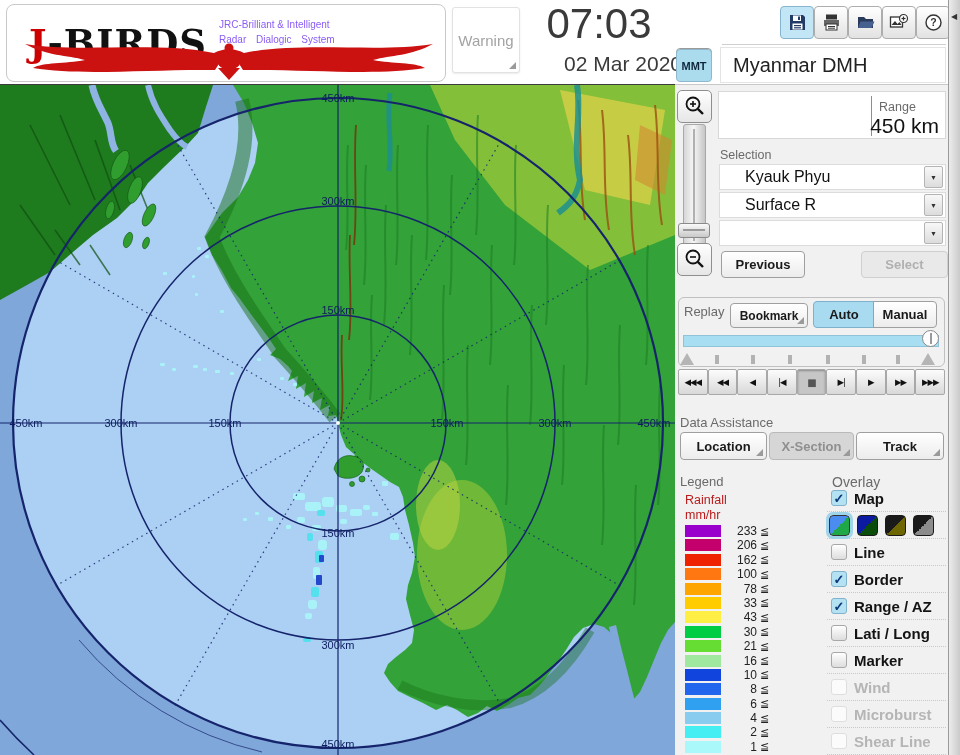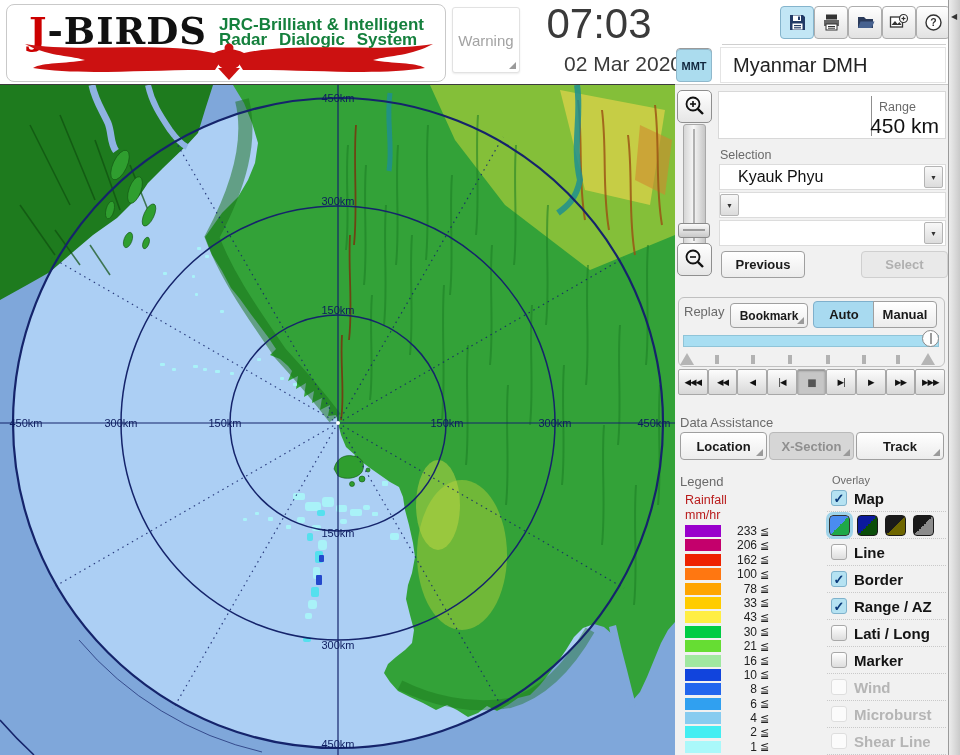--- a/index.html
+++ b/index.html
@@ -3,23 +3,23 @@
 <meta charset="utf-8">
 <style>
   html,body{margin:0;padding:0;background:#fff;}
   body{width:960px;height:755px;position:relative;font-family:"Liberation Sans",sans-serif;overflow:hidden;}
   .abs{position:absolute;}
   
   #header{left:0;top:0;width:960px;height:85px;background:#fff;}
   #hdr-underline-map{left:0;top:84px;width:675px;height:1px;background:#3c3c3c;}
   #hdr-underline-panel{left:675px;top:84px;width:285px;height:1px;background:#c8c8c8;}
   .logo-box{left:6px;top:4px;width:438px;height:76px;border:1px solid #c9c9c9;border-radius:8px;background:#fff;}
-  .jbirds{left:22px;top:4px;font-family:"DejaVu Serif","Liberation Serif",serif;font-weight:bold;font-size:37px;color:#111;letter-spacing:1px;}
+  .jbirds{left:22px;top:16px;font-family:"DejaVu Serif","Liberation Serif",serif;font-weight:bold;font-size:37px;color:#111;letter-spacing:1px;}
   .jbirds .jred{color:#cc0000;}
-  .tagline{left:212px;top:12px;color:#15803d;font-weight:bold;font-size:17px;line-height:15px;white-space:nowrap;}
+  .tagline{left:212px;top:12px;color:#8b5cf6;font-weight:normal;font-size:10px;line-height:15px;white-space:nowrap;}
   .tagline .t2{word-spacing:7px;}
   .warning-btn{left:452px;top:7px;width:66px;height:64px;background:#fff;border:1px solid #e2e2e2;border-radius:3px;box-shadow:0 1px 2px rgba(0,0,0,.08);color:#a3a3a3;font-size:15px;display:flex;align-items:center;justify-content:center;}
   .grip::after{content:"";position:absolute;right:3px;bottom:3px;width:0;height:0;border-left:7px solid transparent;border-bottom:7px solid #9a9a9a;}
   .clock-time{left:520px;top:0px;width:158px;font-size:42px;color:#3a3a3a;text-align:center;}
   .clock-date{left:512px;top:52px;width:170px;font-size:21px;color:#3a3a3a;text-align:right;}
   .tz-btn{width:34px;font-size:11px;font-weight:bold;border-radius:4px;display:flex;align-items:center;justify-content:center;}
   #tz-utc{left:676px;top:19px;height:30px;background:linear-gradient(180deg,#fdfdfd,#e4e4e4);border:1px solid #9a9a9a;color:#222;margin-top:29px;}
   #tz-mmt{left:676px;top:49px;height:31px;background:#abdcee;border:1px solid #8fb8cc;color:#10263d;}
   .tool-btn{top:6px;width:32px;height:31px;border:1px solid #adadad;border-radius:4px;background:linear-gradient(180deg,#ffffff,#e2e2e2);display:flex;align-items:center;justify-content:center;}
   .tool-btn.active{background:#c2e6f5;border-color:#85b4cc;}
@@ -39,21 +39,21 @@
   .zoom-track::after{content:"";position:absolute;left:9px;top:4px;bottom:4px;width:2px;background:#b0b0b0;}
   .zoom-thumb{left:3px;top:138px;width:30px;height:13px;background:linear-gradient(180deg,#fafafa,#c9c9c9);border:1px solid #8a8a8a;border-radius:3px;}
   .zoom-thumb::after{content:"";position:absolute;left:4px;right:4px;top:5px;height:2px;background:#9a9a9a;}
   
   .range-box{left:43px;top:6px;width:228px;height:48px;background:#fff;border:1px solid #d8d8d8;box-sizing:border-box;}
   .range-div{left:152px;top:4px;width:1px;height:40px;background:#8f8f8f;}
   .range-lab{left:160px;top:8px;}
   .range-val{left:120px;top:22px;width:100px;text-align:right;font-size:21px;color:#111;}
   
   .combo{left:44px;width:227px;height:26px;background:#fff;border:1px solid #dcdcdc;box-sizing:border-box;display:flex;align-items:center;}
-  .combo .txt{font-size:16px;color:#111;padding-left:18px;flex:1;}
+  .combo .txt{font-size:16px;color:#111;padding-left:25px;flex:1;}
   .combo .dd{width:17px;height:20px;margin-right:2px;background:linear-gradient(180deg,#f8f8f8,#dcdcdc);border:1px solid #b4b4b4;border-radius:2px;display:flex;align-items:center;justify-content:center;font-size:7px;color:#333;}
   .btn{background:linear-gradient(180deg,#ffffff,#ececec);border:1px solid #9f9f9f;border-radius:4px;font-weight:bold;font-size:13px;color:#1a1a1a;display:flex;align-items:center;justify-content:center;}
   .btn.disabled{background:#d6d6d6;border-color:#b9b9b9;color:#8f8f8f;}
   .btn.dim{background:#e9e9e9;border-color:#cfcfcf;color:#b0b0b0;}
   .btn.blue{background:#a8daf0;border-color:#7fb0cc;}
   
   .replay-box{left:3px;top:212px;width:267px;height:70px;border:1px solid #c0c0c0;border-radius:6px;box-sizing:border-box;}
   .slider{left:8px;top:250px;width:256px;height:12px;background:#a8def2;border:1px solid #8fc4d8;box-sizing:border-box;}
   .sl-thumb{left:247px;top:245px;width:17px;height:17px;background:#fdfdfd;border:1px solid #8a8a8a;border-radius:50%;box-sizing:border-box;}
   .sl-thumb::after{content:"";position:absolute;left:7px;top:2px;bottom:2px;width:1.5px;background:#9a9a9a;}
@@ -376,20 +376,21 @@
     <div class="abs range-lab plabel">Range</div>
     <div class="abs range-val">450 km</div>
   </div>
 
   <div class="abs plabel" style="left:45px;top:63px">Selection</div>
   <div class="abs combo" style="top:79px">
     <span class="txt">Kyauk Phyu</span>
     <span class="dd">▼</span>
   </div>
   <div class="abs combo" style="top:107px">
+    <span class="txt">Surface R</span>
     <span class="dd">▼</span>
   </div>
   <div class="abs combo" style="top:135px">
     <span class="txt"></span>
     <span class="dd">▼</span>
   </div>
   <div class="abs btn" style="left:46px;top:166px;width:82px;height:25px">
       <span>Previous</span>
     </div>
   <div class="abs btn dim" style="left:186px;top:166px;width:85px;height:25px">
@@ -519,21 +520,21 @@
         <span class="lv">2</span>
         <span class="lte">≦</span>
       </div>
       <div class="lgrow">
         <span class="sw" style="background:#aaf8fa"></span>
         <span class="lv">1</span>
         <span class="lte">≦</span>
       </div>
     </div>
 
-  <div class="abs plabel" style="left:157px;top:389px;font-size:11px">Overlay</div>
+  <div class="abs plabel" style="left:157px;top:389px;font-size:14px">Overlay</div>
   <div class="abs ovcol">
     <div class="ovrow on">
         <span class="cb">
           <span class="tick">✓</span>
         </span>
         <span class="lab">Map</span>
       </div>
     <div class="swrow">
         <span class="mapsw sel" style="background: linear-gradient(135deg, rgb(74, 140, 240) 50%, rgb(31, 168, 72) 50%);"></span>
         <span class="mapsw" style="background: linear-gradient(135deg, rgb(11, 26, 158) 50%, rgb(10, 77, 10) 50%);"></span>

